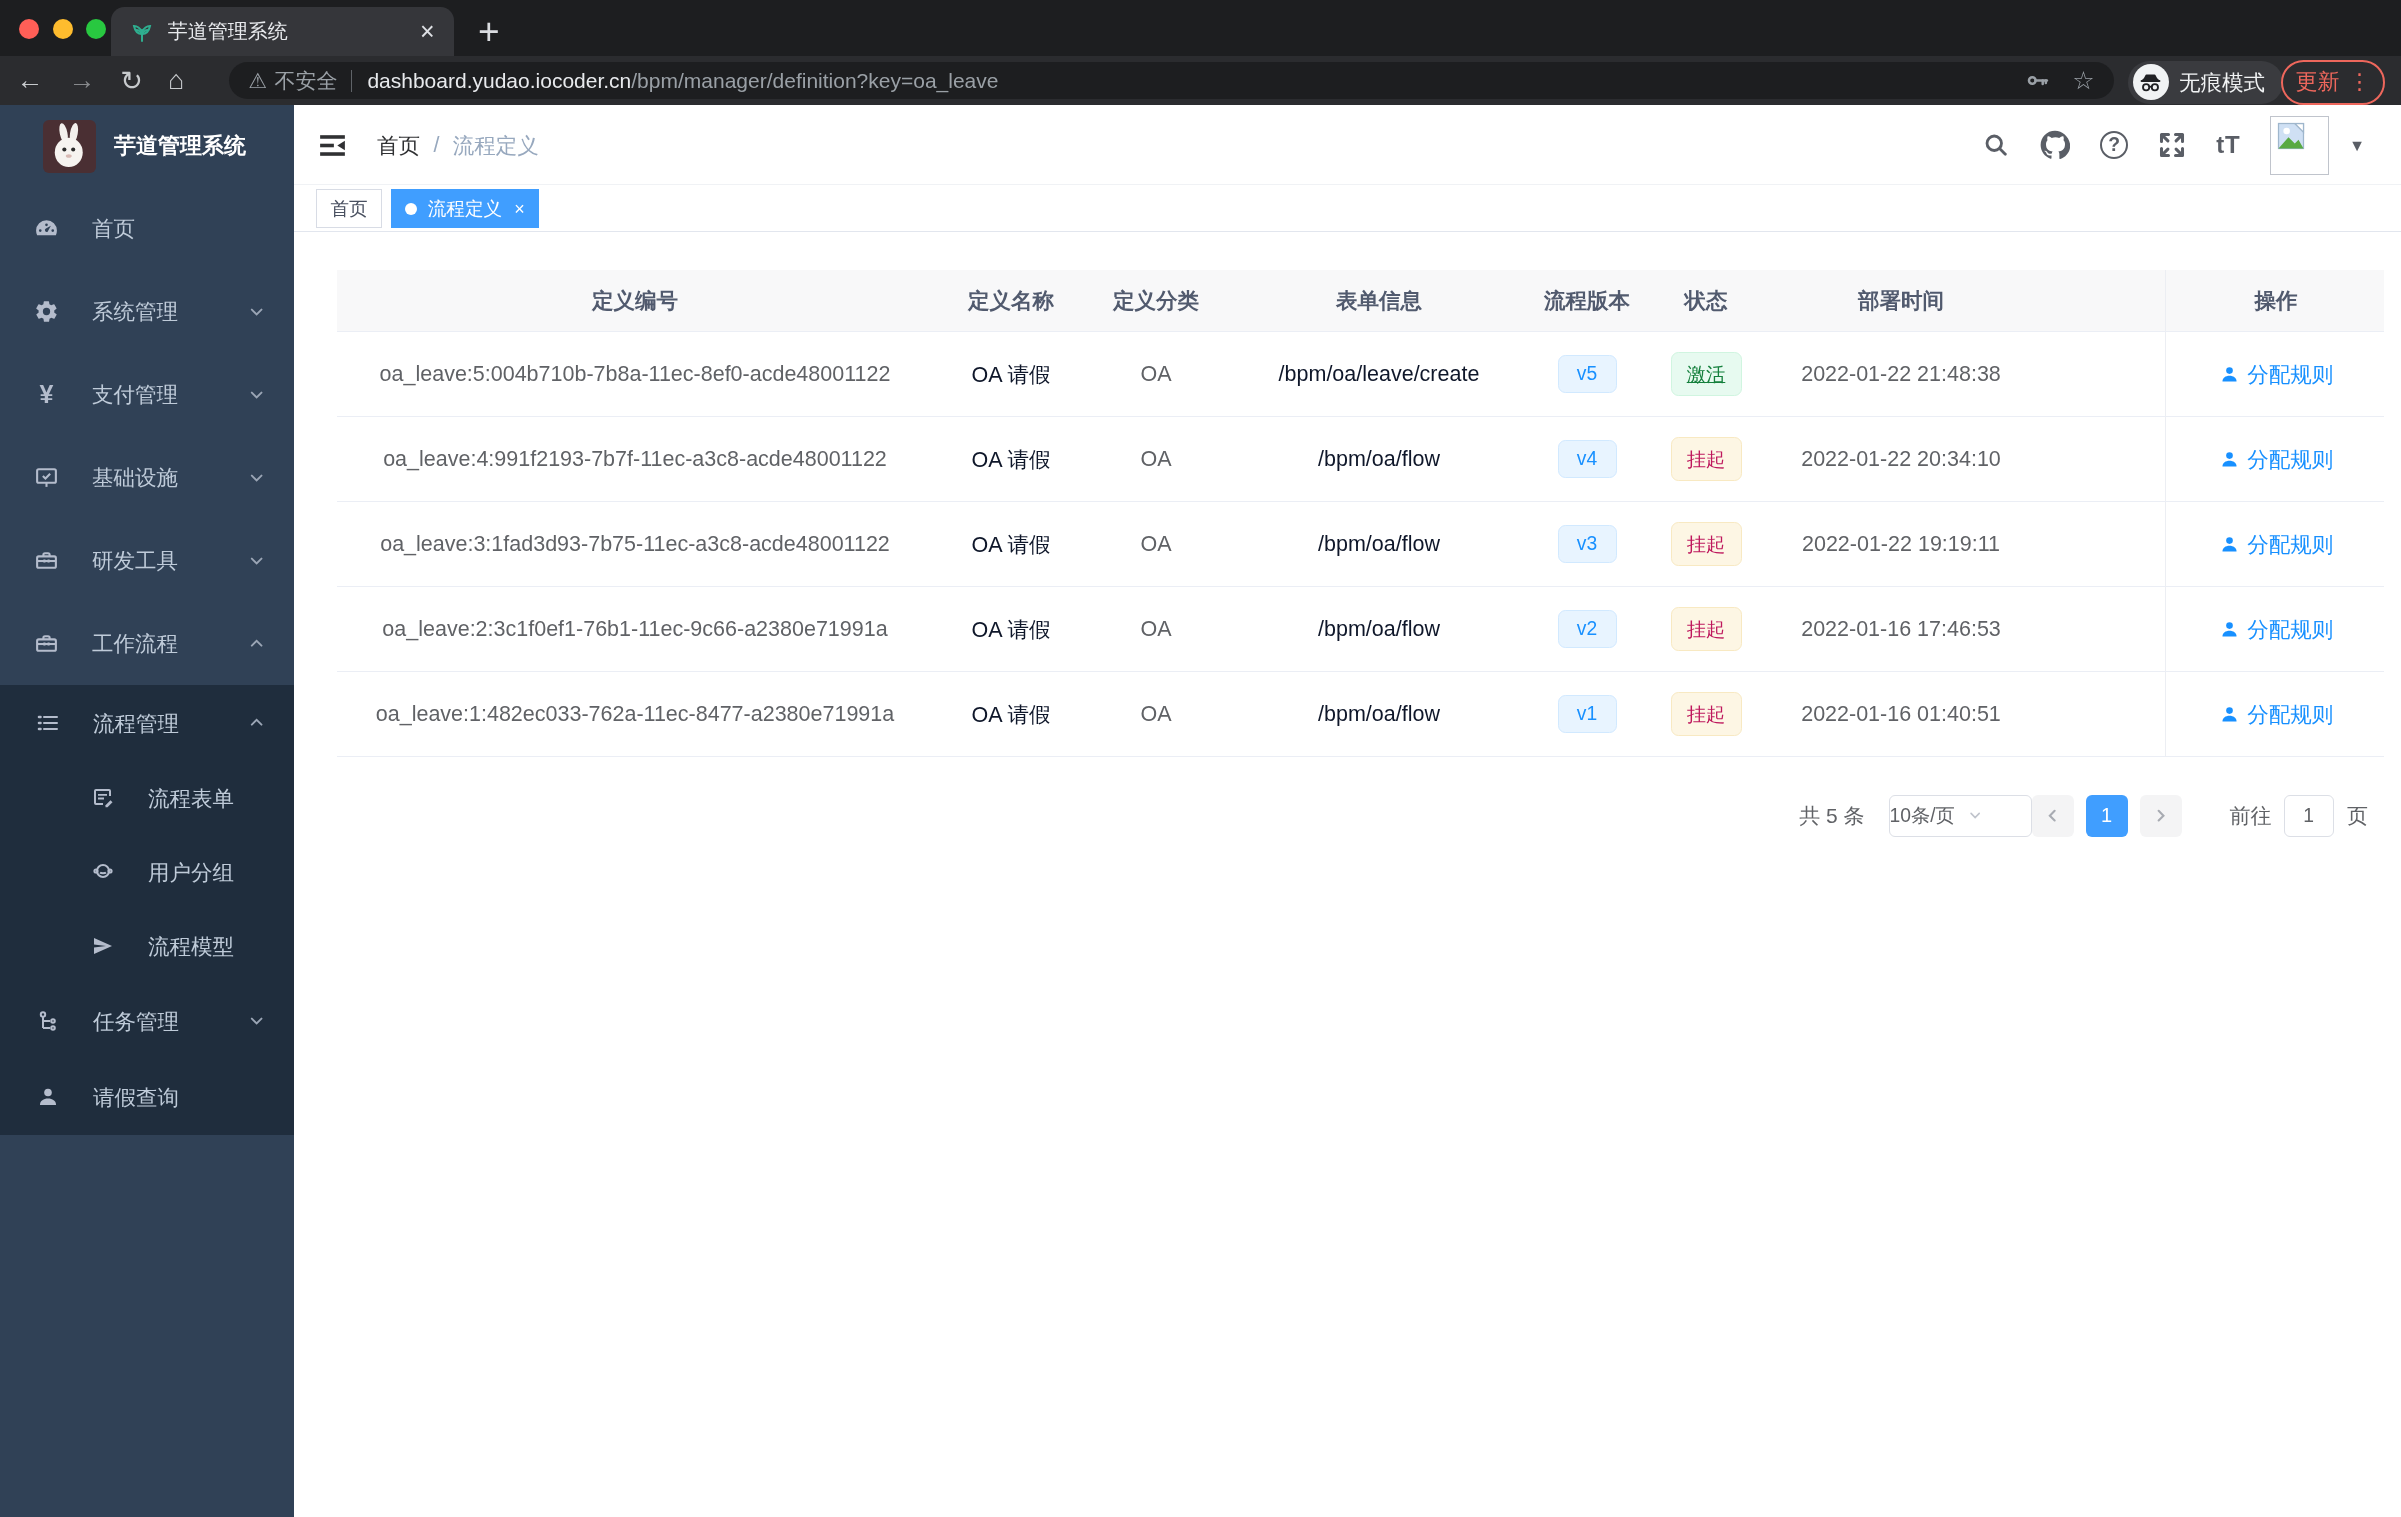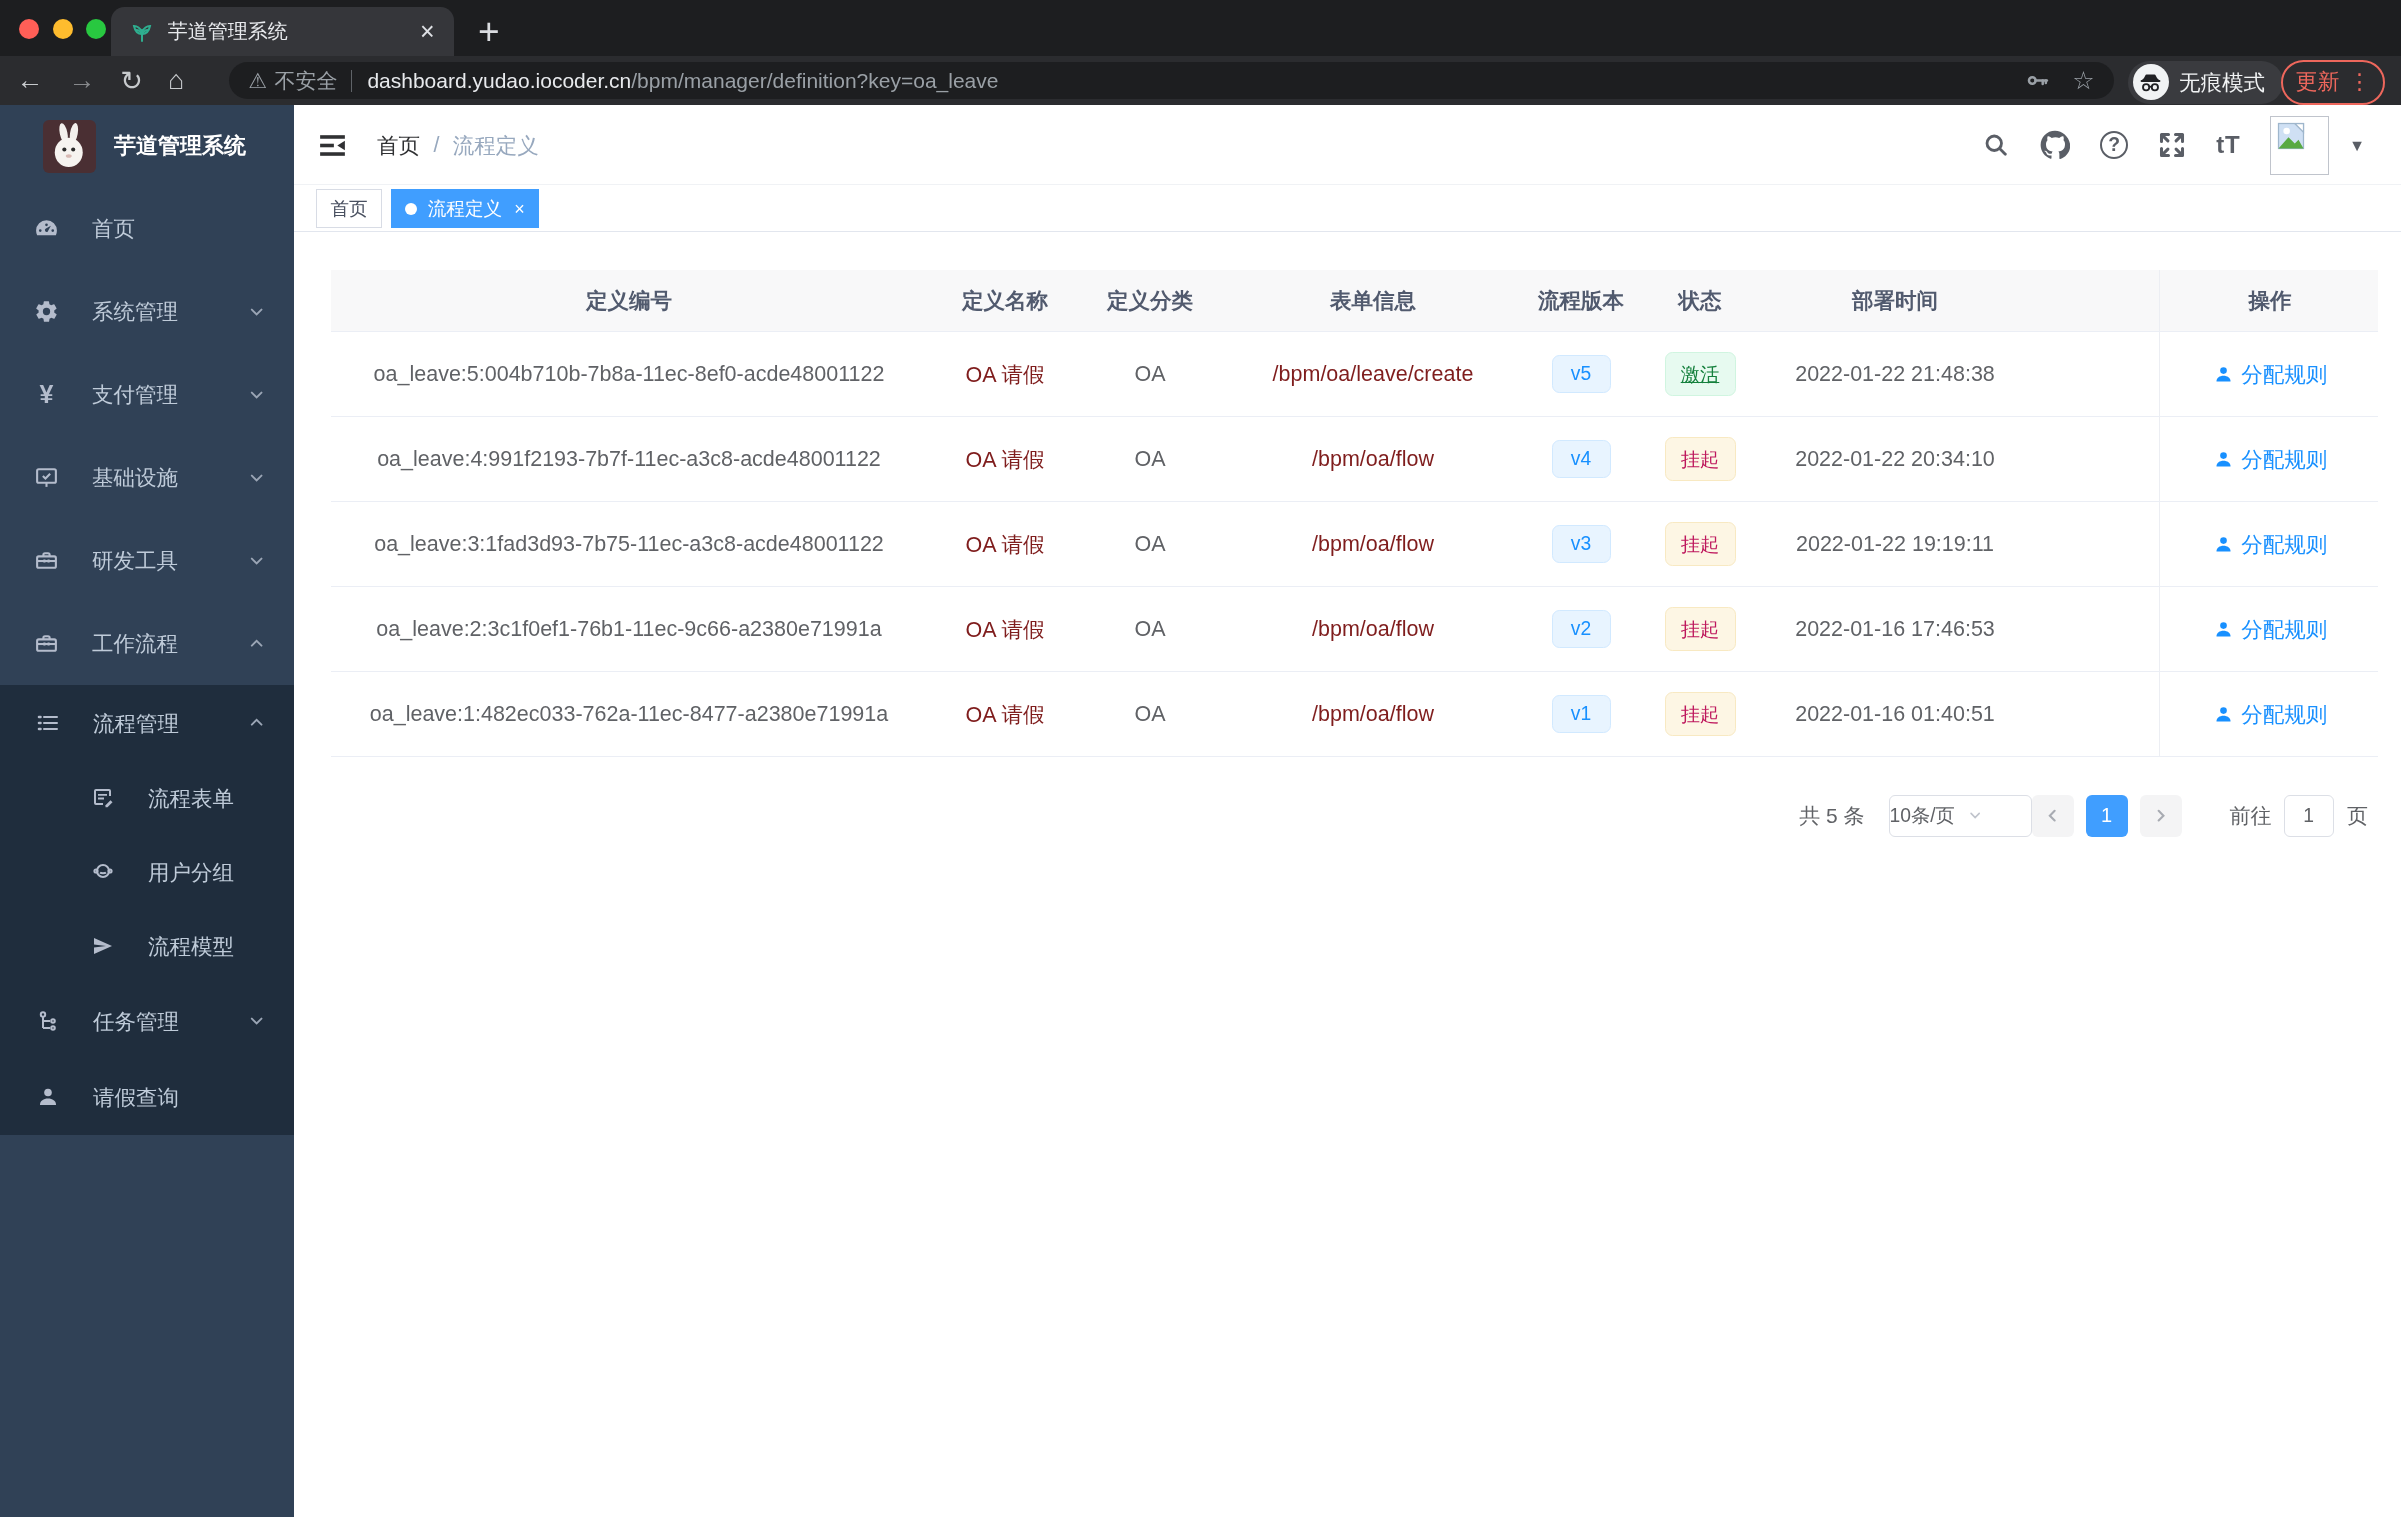--- a/index.html
+++ b/index.html
@@ -80,29 +80,29 @@
   .tagsbar{position:absolute;left:294px;top:186px;width:2107px;height:46px;background:#fff;
            border-bottom:1.5px solid #e2e6ee;display:flex;align-items:center;padding-left:22px;gap:9px;}
   .tag{height:39px;border:1.5px solid #d8dce5;background:#fff;color:#495060;font-size:18.6px;
        display:inline-flex;align-items:center;padding:0 13.4px;white-space:nowrap;}
   .tag.active{background:#409eff;border-color:#409eff;color:#fff;}
   .tag .t-dot{width:12px;height:12px;border-radius:50%;background:#fff;margin-right:10.4px;}
   .tag .t-close{margin-left:12px;font-size:18px;line-height:1;}
 
   
   .main{position:absolute;left:294px;top:232px;width:2107px;height:1286px;background:#fff;}
-  .table{position:absolute;left:37px;top:38px;width:2047px;font-size:21.5px;color:#606266;}
+  .table{position:absolute;left:43px;top:38px;width:2047px;font-size:21.5px;color:#606266;}
   .trow{display:flex;align-items:center;border-bottom:1.5px solid #ebeef5;}
   .thead{height:62px;background:#f8f8f9;color:#515a6e;font-weight:bold;}
   .tbody-row{height:85px;background:#fff;}
   .cell{text-align:center;flex:none;}
   .c1{width:596px;} .c2{width:156px;} .c3{width:134px;} .c4{width:312px;}
   .c5{width:104px;} .c6{width:134px;} .c7{width:256px;} .cf{width:136px;}
   .c8{width:221px;border-left:1.5px solid #eceef3;align-self:stretch;display:flex;align-items:center;justify-content:center;}
-  .link{color:#7f1d1d;}
+  .link{color:#0f172a;}
   .badge{display:inline-block;border-radius:7.4px;font-size:19.3px;padding:7.4px 0;}
   .badge.version{width:59px;background:#e8f4ff;border:1.5px solid #d1e9ff;color:#1890ff;}
   .badge.status{width:71px;}
   .badge.status[data-status="active"]{background:#e7faf0;border:1.5px solid #d0f5e0;color:#15803d;text-decoration:underline;}
   .badge.status[data-status="suspended"]{background:#fdf6e4;border:1.5px solid #f8e9c2;color:#be185d;}
   .action-link{display:inline-flex;align-items:center;gap:7.4px;color:#1890ff;font-size:21.5px;}
 
   
   .pagination{position:absolute;right:33px;top:562px;height:43px;display:flex;align-items:center;font-size:21px;color:#606266;}
   .pg-total{margin-right:24px;}

